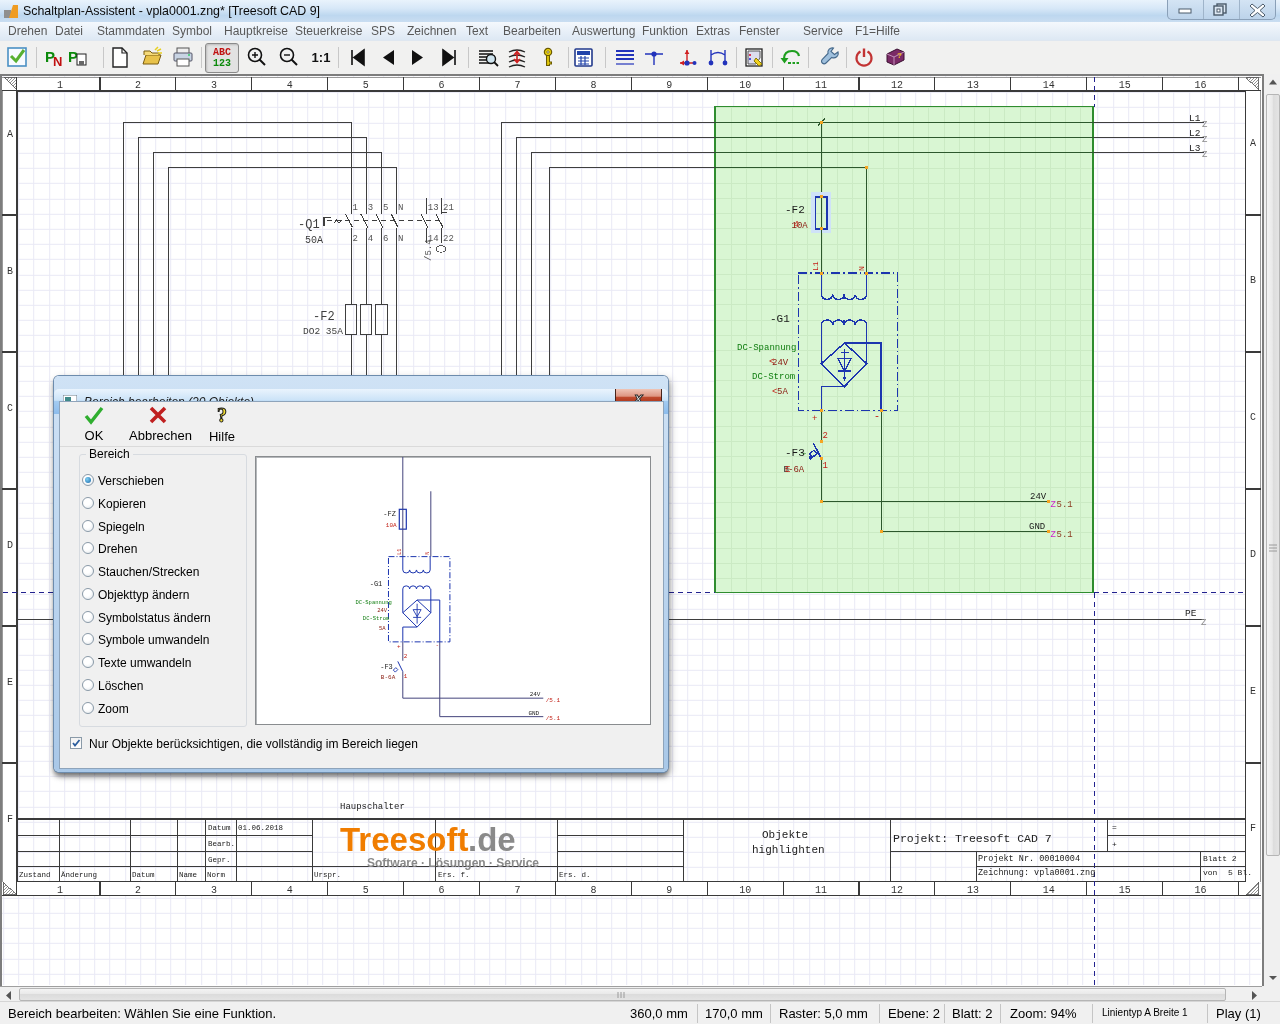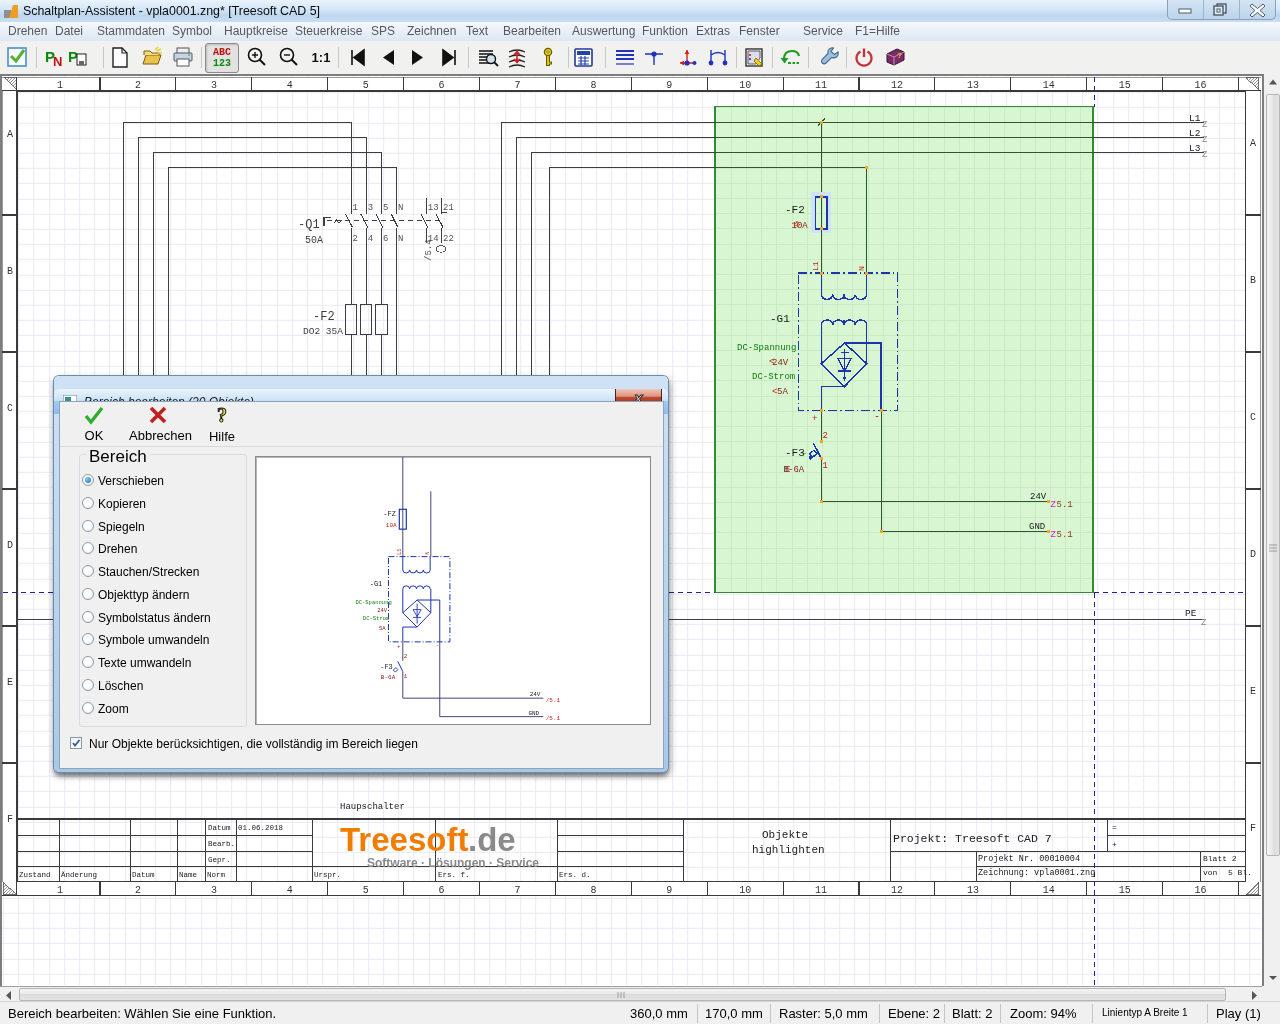--- a/index.html
+++ b/index.html
@@ -60,21 +60,21 @@
   #dlgclose{position:absolute;right:6px;top:0px;width:45px;height:18px;
     background:linear-gradient(#efc4b6 0%,#dd9682 40%,#c04b2f 46%,#a93419 78%,#bd5c41 100%);
     border:1px solid #47231a;border-top:none;border-radius:0 0 5px 5px;}
   #dlgbody{position:absolute;left:5px;top:25px;width:603px;height:366px;
     background:#f0f0f0;border:1px solid #8ea4bb;}
   #dlgtools{position:absolute;left:0;top:0;width:100%;height:44px;background:#f0f0f0;
     border-bottom:1px solid #dadada;}
   .dlgtb{position:absolute;text-align:center;font-size:13px;color:#000;}
   #grpbox{position:absolute;left:19px;top:52px;width:166px;height:271px;
     border:1px solid #d7dbe0;border-radius:3px;}
-  #grpbox .cap{position:absolute;left:6px;top:-8px;background:#f0f0f0;padding:0 3px;font-size:17px;}
+  #grpbox .cap{position:absolute;left:6px;top:-8px;background:#f0f0f0;padding:0 3px;font-size:12px;}
   .radio{position:absolute;left:8px;width:150px;height:14px;font-size:12px;}
   .rdot{position:absolute;left:0;top:0;width:12px;height:12px;border-radius:50%;
     border:1px solid #8a9aa8;background:radial-gradient(circle at 40% 35%,#fff 40%,#dfe5ea);box-sizing:border-box;}
   .rdot.sel::after{content:"";position:absolute;left:2px;top:2px;width:6px;height:6px;border-radius:50%;
     background:radial-gradient(circle at 35% 35%,#7ed0f4,#1a66a8);}
   .radio .lbl{position:absolute;left:16px;top:0px;}
   #preview{position:absolute;left:195px;top:54px;width:394px;height:267px;background:#fff;
     border:1px solid #898c8f;box-shadow:inset 1px 1px 0 #b5b8bb;}
   #dlgcheck{position:absolute;left:10px;top:335px;font-size:12px;}
   .cbox{position:absolute;left:0;top:0;width:12px;height:12px;border:1px solid #8a9aa8;
@@ -452,21 +452,21 @@
     <text x="340" y="851" font-size="33" fill="#f07d00" font-family="Liberation Sans" font-weight="bold">Treesoft</text>
     <text x="468" y="851" font-size="33" fill="#8a8a8a" font-family="Liberation Sans" font-weight="bold">.de</text>
     <text x="367" y="867" font-size="12" fill="#8a8a8a" font-family="Liberation Sans" font-weight="bold">Software · Lösungen · Service</text>
   </svg>
 
 <div id="titlebar" class="abs">
   <svg class="icon" width="16" height="16">
       <rect x="1" y="7" width="7" height="8" fill="#8f8f8f"></rect>
       <path d="M6 15 L10 2 L15 2 L15 15 Z" fill="#ef9c23"></path>
     </svg>
-  <div class="txt">Schaltplan-Assistent - vpla0001.zng* [Treesoft CAD 5]</div>
+  <div class="txt">Schaltplan-Assistent - vpla0001.zng* [Treesoft CAD 9]</div>
   <div class="capbtns">
     <div class="capbtn"><svg width="34" height="18">
           <rect x="11" y="9" width="12" height="4" fill="#fff" stroke="#4a5a6a"></rect>
         </svg></div>
     <div class="capbtn"><svg width="34" height="18">
           <rect x="13" y="4" width="9" height="9" fill="#dce7f2" stroke="#4a5a6a" stroke-width="1.4"></rect>
           <rect x="10" y="6" width="9" height="9" fill="#dce7f2" stroke="#4a5a6a" stroke-width="1.4"></rect>
           <rect x="13" y="9" width="3" height="3" fill="#fff" stroke="#4a5a6a"></rect>
         </svg></div>
     <div class="capbtn"><svg width="35" height="18">

